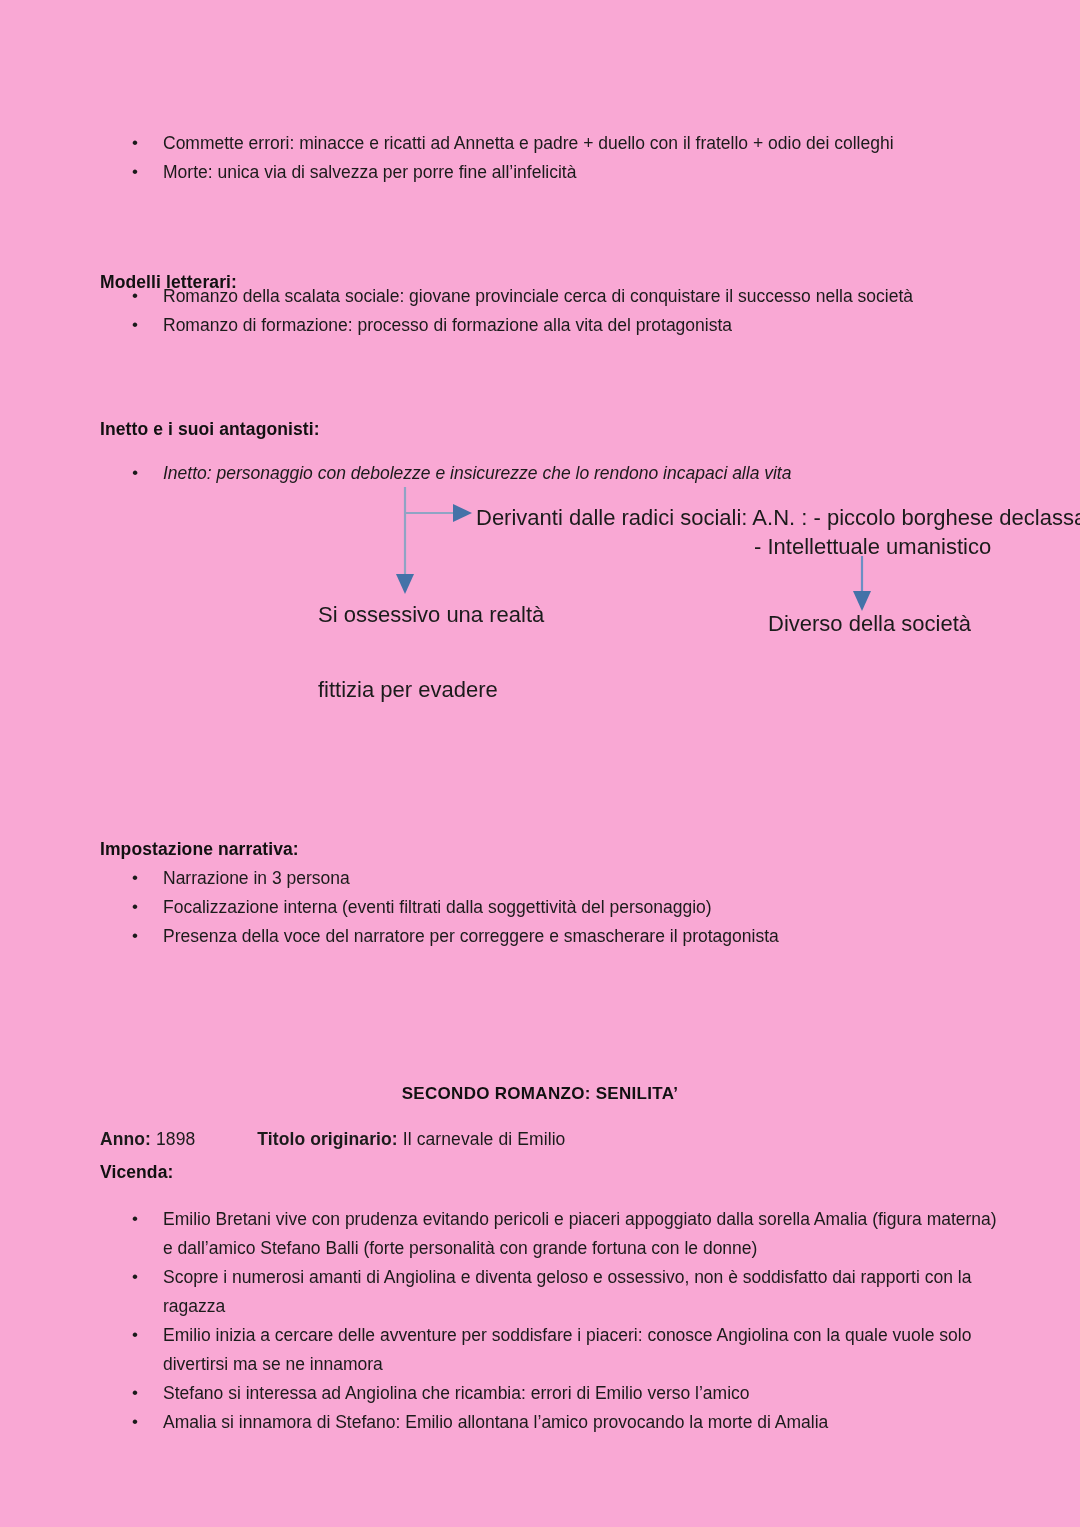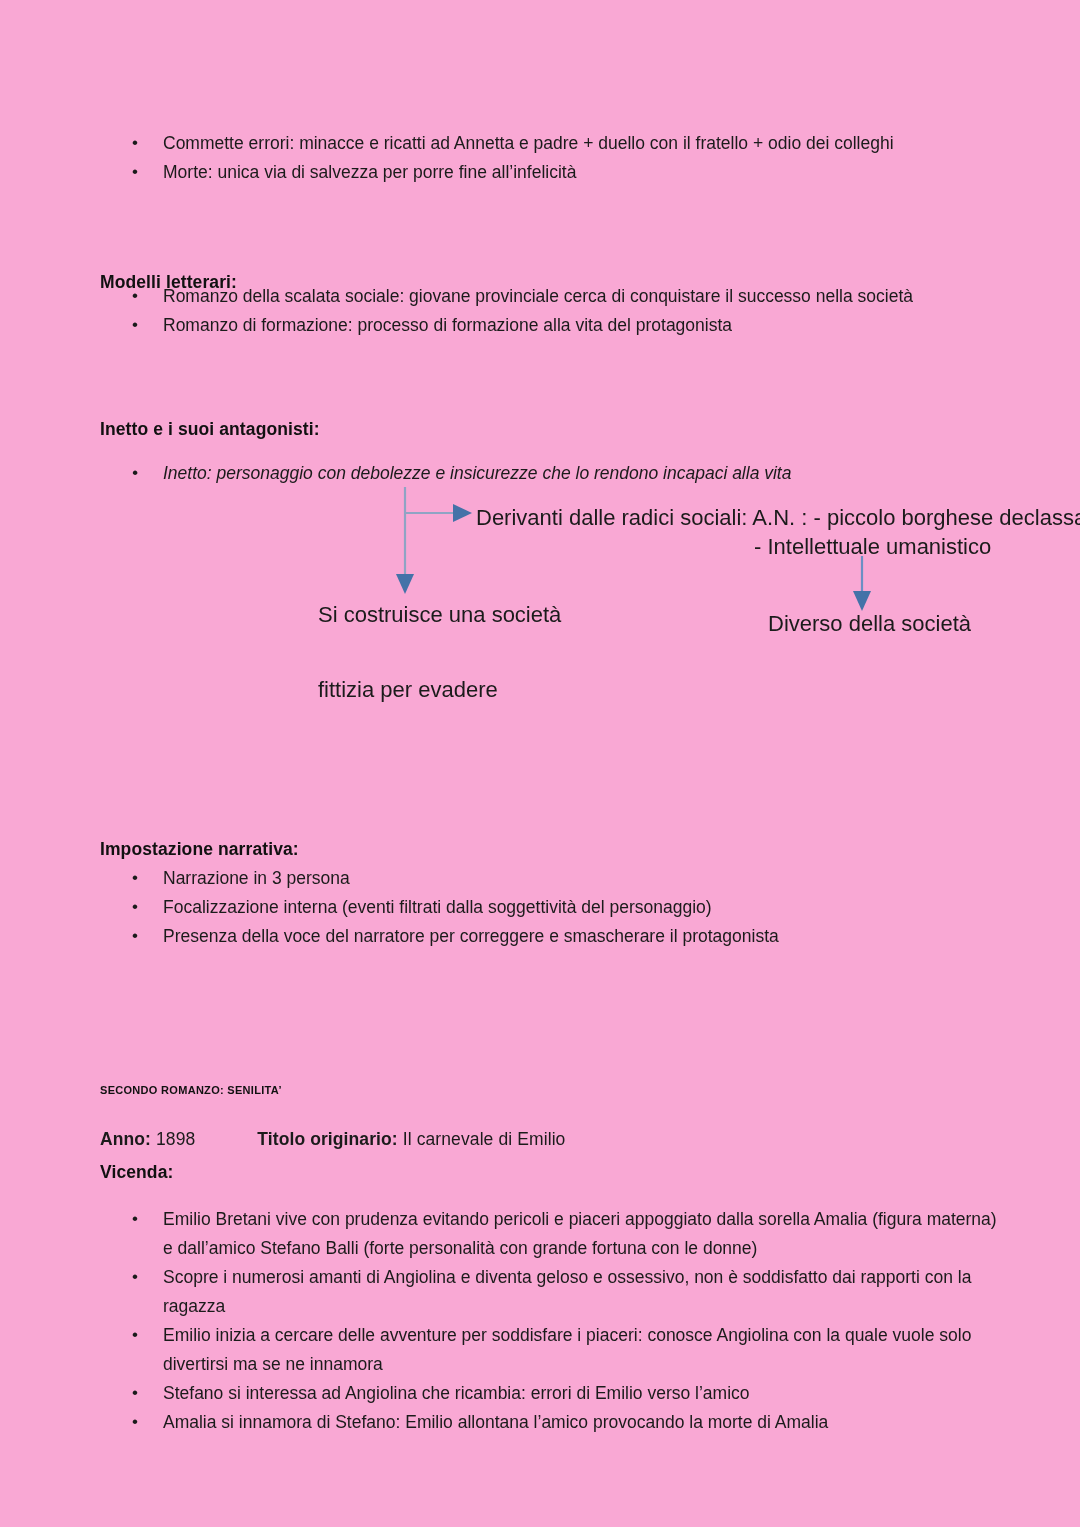--- a/index.html
+++ b/index.html
@@ -29,24 +29,25 @@
     color: #1b1b1b;
     letter-spacing: 0.1px;
   }
   .heading {
     font-size: 17.5px;
     font-weight: bold;
     color: #111111;
     letter-spacing: 0.1px;
   }
   .center-title {
-    font-size: 11px;
+    font-size: 17px;
     font-weight: bold;
     color: #111111;
     letter-spacing: 0.3px;
+    text-align: center;
   }
 
   
   ul.bullets {
     list-style: none;
     margin: 0;
     padding: 0;
   }
   ul.bullets > li {
     position: relative;
@@ -119,21 +120,21 @@
     <polygon points="472,513 453,504 453,522" fill="#4472a8"></polygon>
 
     <line x1="862" y1="556" x2="862" y2="595" stroke="#6b8fc4" stroke-width="2.2"></line>
     <polygon points="862,611 853,591 871,591" fill="#4472a8"></polygon>
   </svg>
 
   <div class="dg-label" style="left:476px; top:503px;">Derivanti dalle radici sociali: A.N. : - piccolo borghese declassato</div>
 
   <div class="dg-label" style="left:754px; top:532px;">- Intellettuale umanistico</div>
 
-  <div class="dg-label" style="left:318px; top:600px;">Si costruisce una società</div>
+  <div class="dg-label" style="left:318px; top:600px;">Si ossessivo una realtà</div>
 
   <div class="dg-label" style="left:318px; top:627px;margin-top:48px;">fittizia per evadere</div>
 
   <div class="dg-label" style="left:768px; top:609px;">Diverso della società</div>
 
 
   <div class="heading abs" style="left:100px; top:839px;">Impostazione narrativa:</div>
 
   <ul class="bullets abs" style="left:100px; top:864px; width:900px;">
     <li><span>Narrazione in 3 persona</span></li>

